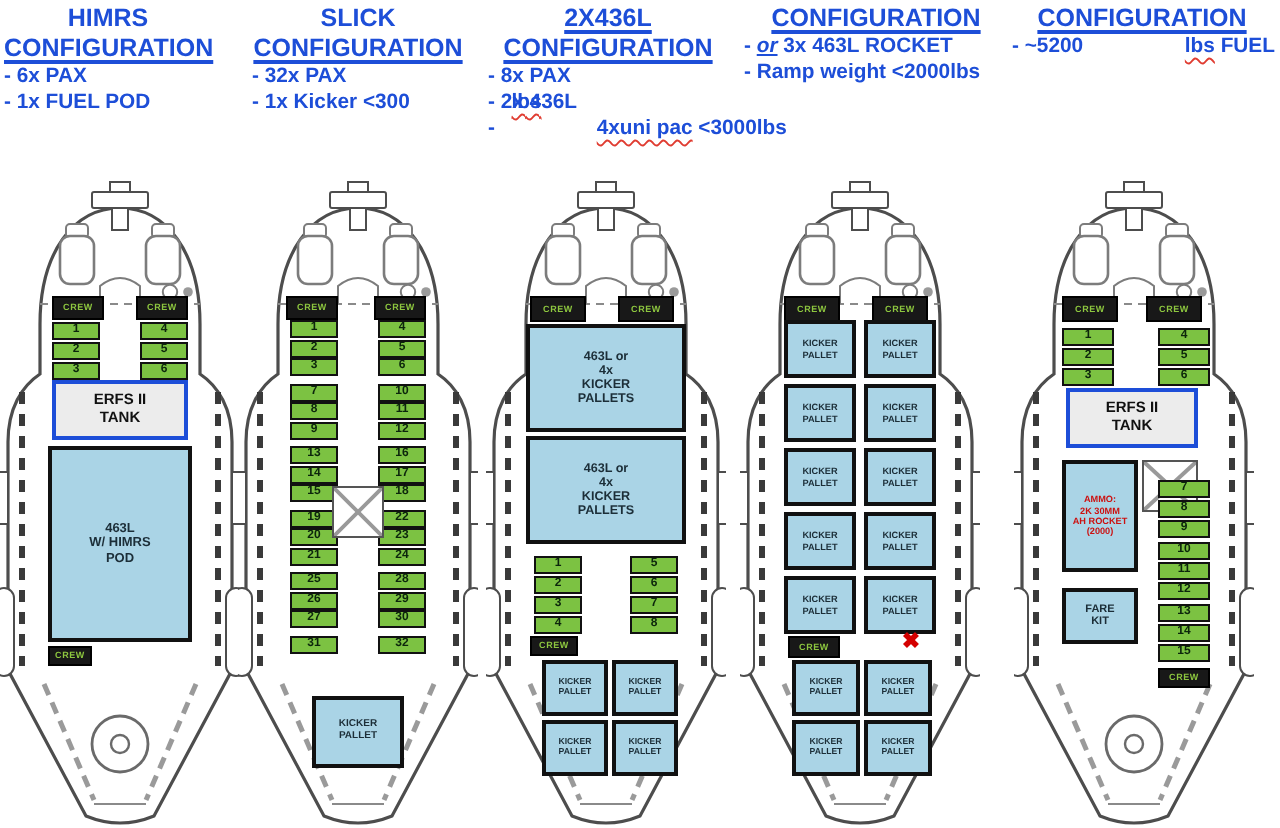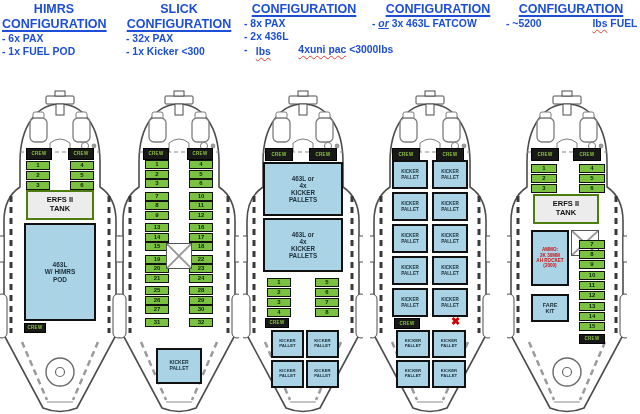--- a/index.html
+++ b/index.html
@@ -16,21 +16,21 @@
   .orseg{font-style:italic;text-decoration:underline;}
   .plane{position:absolute;top:90px;width:120px;height:324px;}
   .plane > svg{position:absolute;left:0;top:0;}
   .item{
     position:absolute;box-sizing:border-box;display:flex;flex-direction:column;
     align-items:center;justify-content:center;text-align:center;line-height:1.15;
   }
   .seat{background:#7cc242;border:1px solid #111;font-weight:bold;color:#0c260c;}
   .crewbox{background:#181818;border:1px solid #000;color:#8dc63f;font-weight:bold;letter-spacing:.3px;overflow:hidden;}
   .cargo{background:#aad4e6;border:2px solid #111;color:#1c2e38;font-weight:bold;}
-  .tank{background:#ececec;border:2px solid #4d7c0f;color:#111;font-weight:bold;}
+  .tank{background:#ececec;border:2px solid #1d4ed8;color:#111;font-weight:bold;}
   .ammo{color:#cc1111;}
   .hatch{background:#fff;border:1.5px solid #555;padding:0;}
   .redx{color:#d40000;font-weight:bold;line-height:1;background:transparent;}
 </style>
 </head>
 <body>
 
 <div class="canvas">
   <div class="config-header" style="left:2px;width:104px">
       <div class="title">
@@ -43,31 +43,33 @@
   <div class="config-header" style="left:126px;width:106px">
       <div class="title">
         <div><span>SLICK</span></div>
         <div><span class="u">CONFIGURATION</span></div>
       </div>
       <div class="bullet"><span>- 32x PAX</span></div>
       <div class="bullet"><span>- 1x Kicker &lt;300 </span><span class="wavy">lbs</span></div>
     </div>
   <div class="config-header" style="left:244px;width:120px">
       <div class="title">
+        <div><span class="u">2X436L</span></div>
         <div><span class="u">CONFIGURATION</span></div>
       </div>
       <div class="bullet"><span>- 8x PAX</span></div>
       <div class="bullet"><span>- 2x 436L</span></div>
       <div class="bullet"><span>- </span><span class="wavy">4xuni pac</span><span> &lt;3000lbs</span></div>
     </div>
   <div class="config-header" style="left:372px;width:132px">
       <div class="title">
         <div><span class="u">CONFIGURATION</span></div>
       </div>
-      <div class="bullet"><span>- </span><span class="orseg">or</span><span> 3x 463L FATCOW</span></div>
+      <div class="bullet"><span>- </span><span class="orseg">or</span><span> 3x 463L ROCKET</span></div>
+      <div class="bullet"><span>- Ramp weight &lt;2000lbs</span></div>
     </div>
   <div class="config-header" style="left:506px;width:130px">
       <div class="title">
         <div><span class="u">CONFIGURATION</span></div>
       </div>
       <div class="bullet"><span>- ~5200 </span><span class="wavy">lbs</span><span> FUEL</span></div>
     </div>
 
   <div class="plane" style="left:0px">
 <svg width="120" height="324" viewBox="0 0 120 324">

